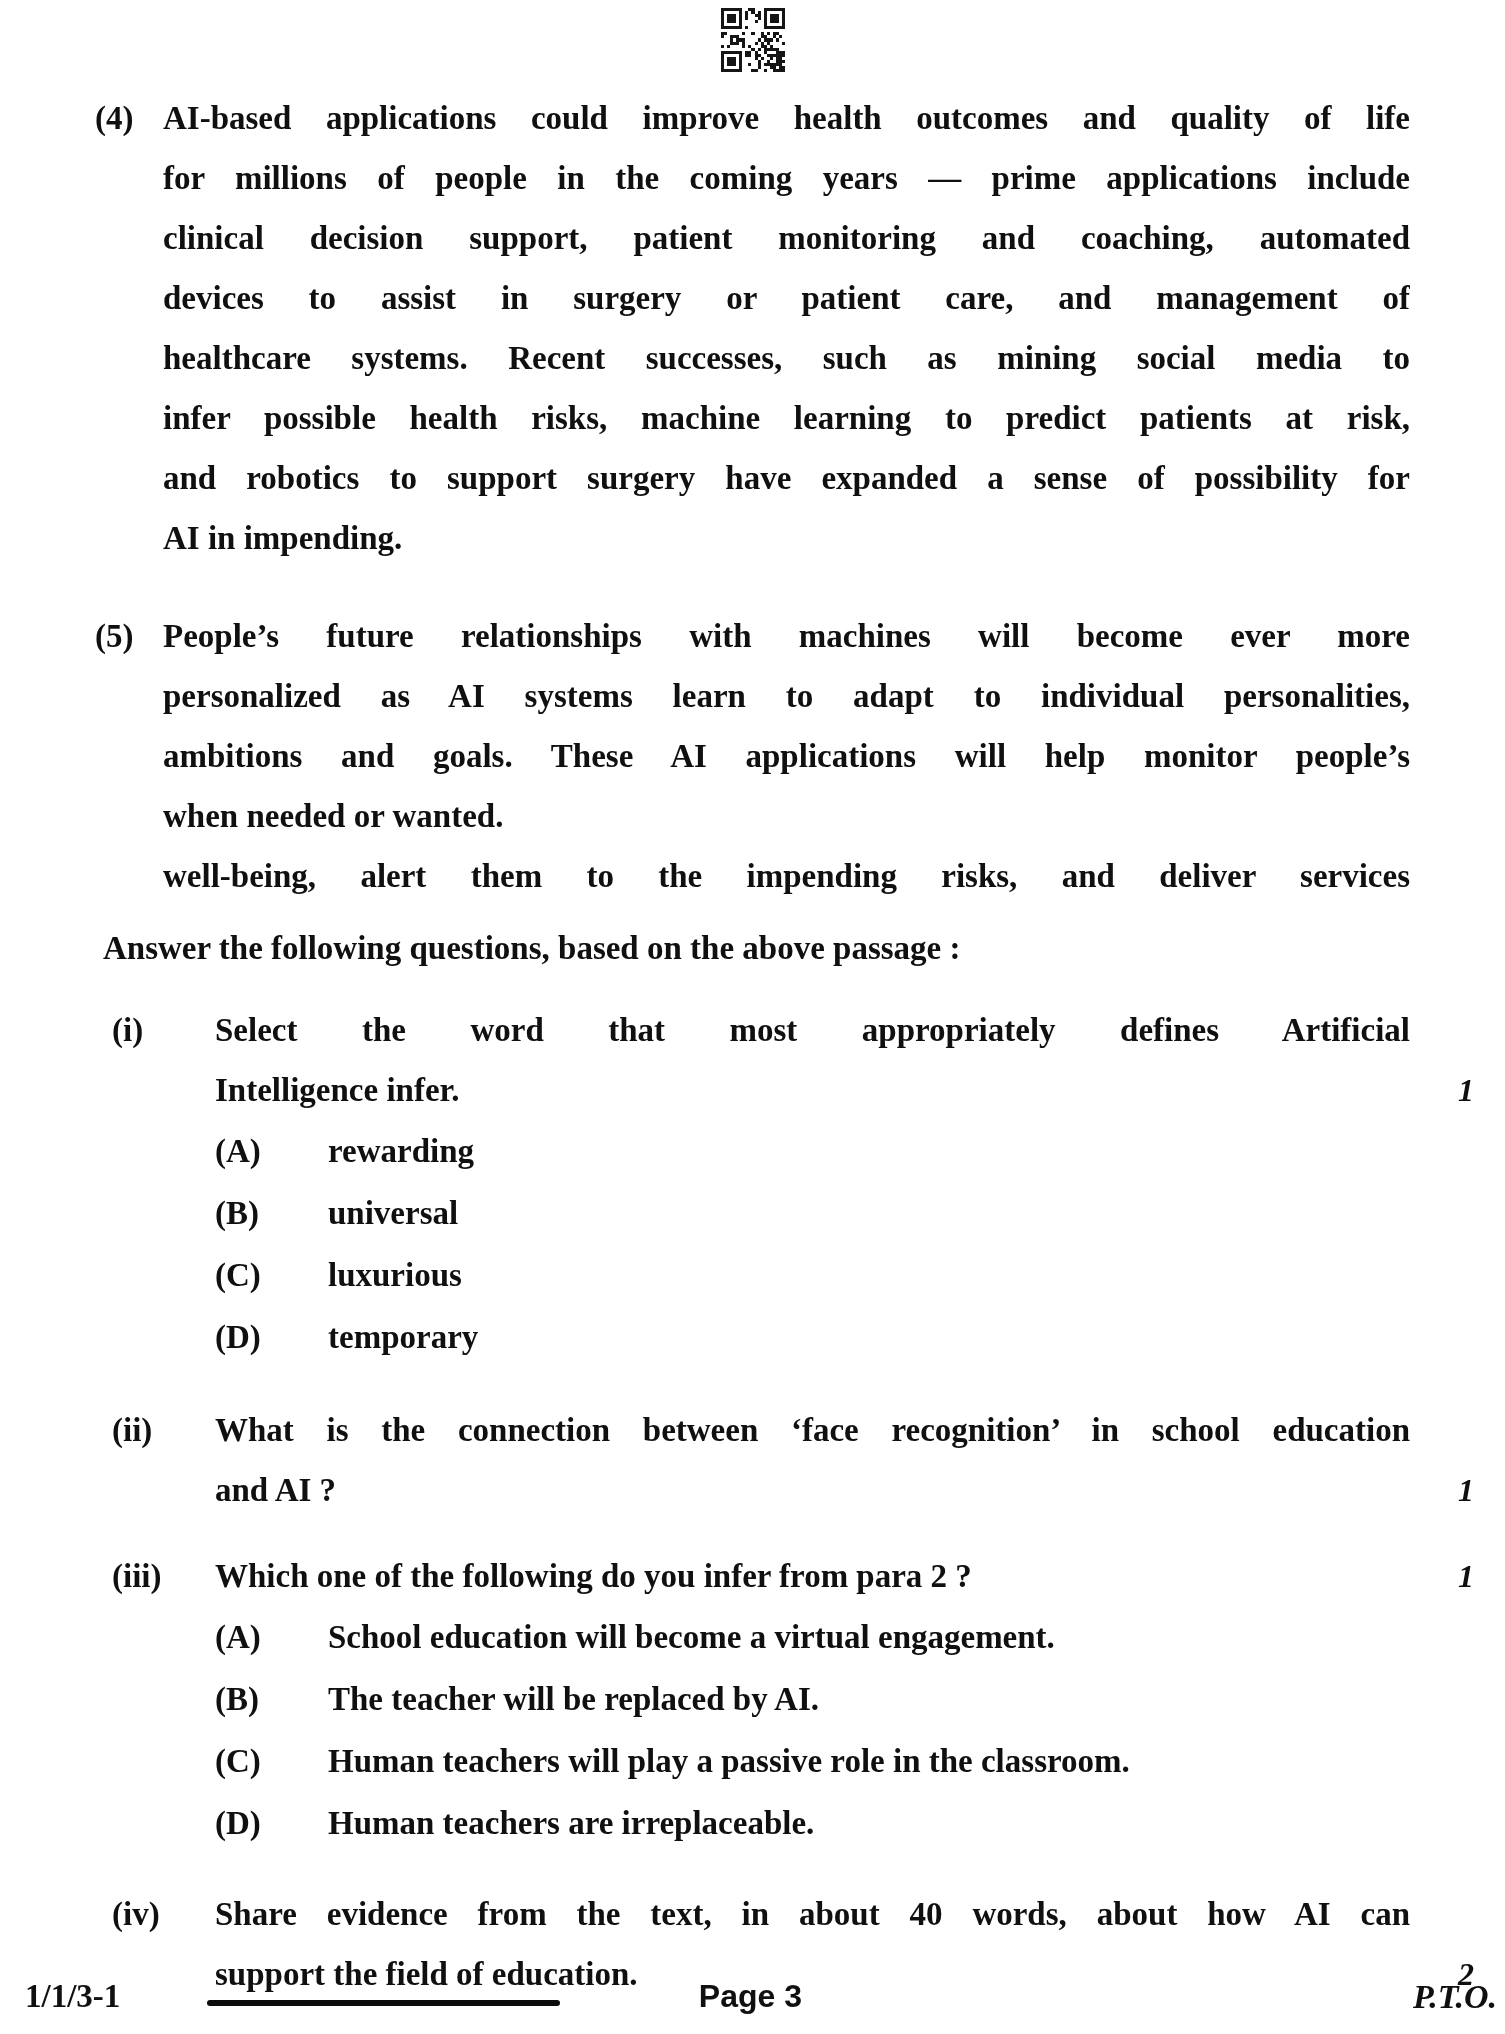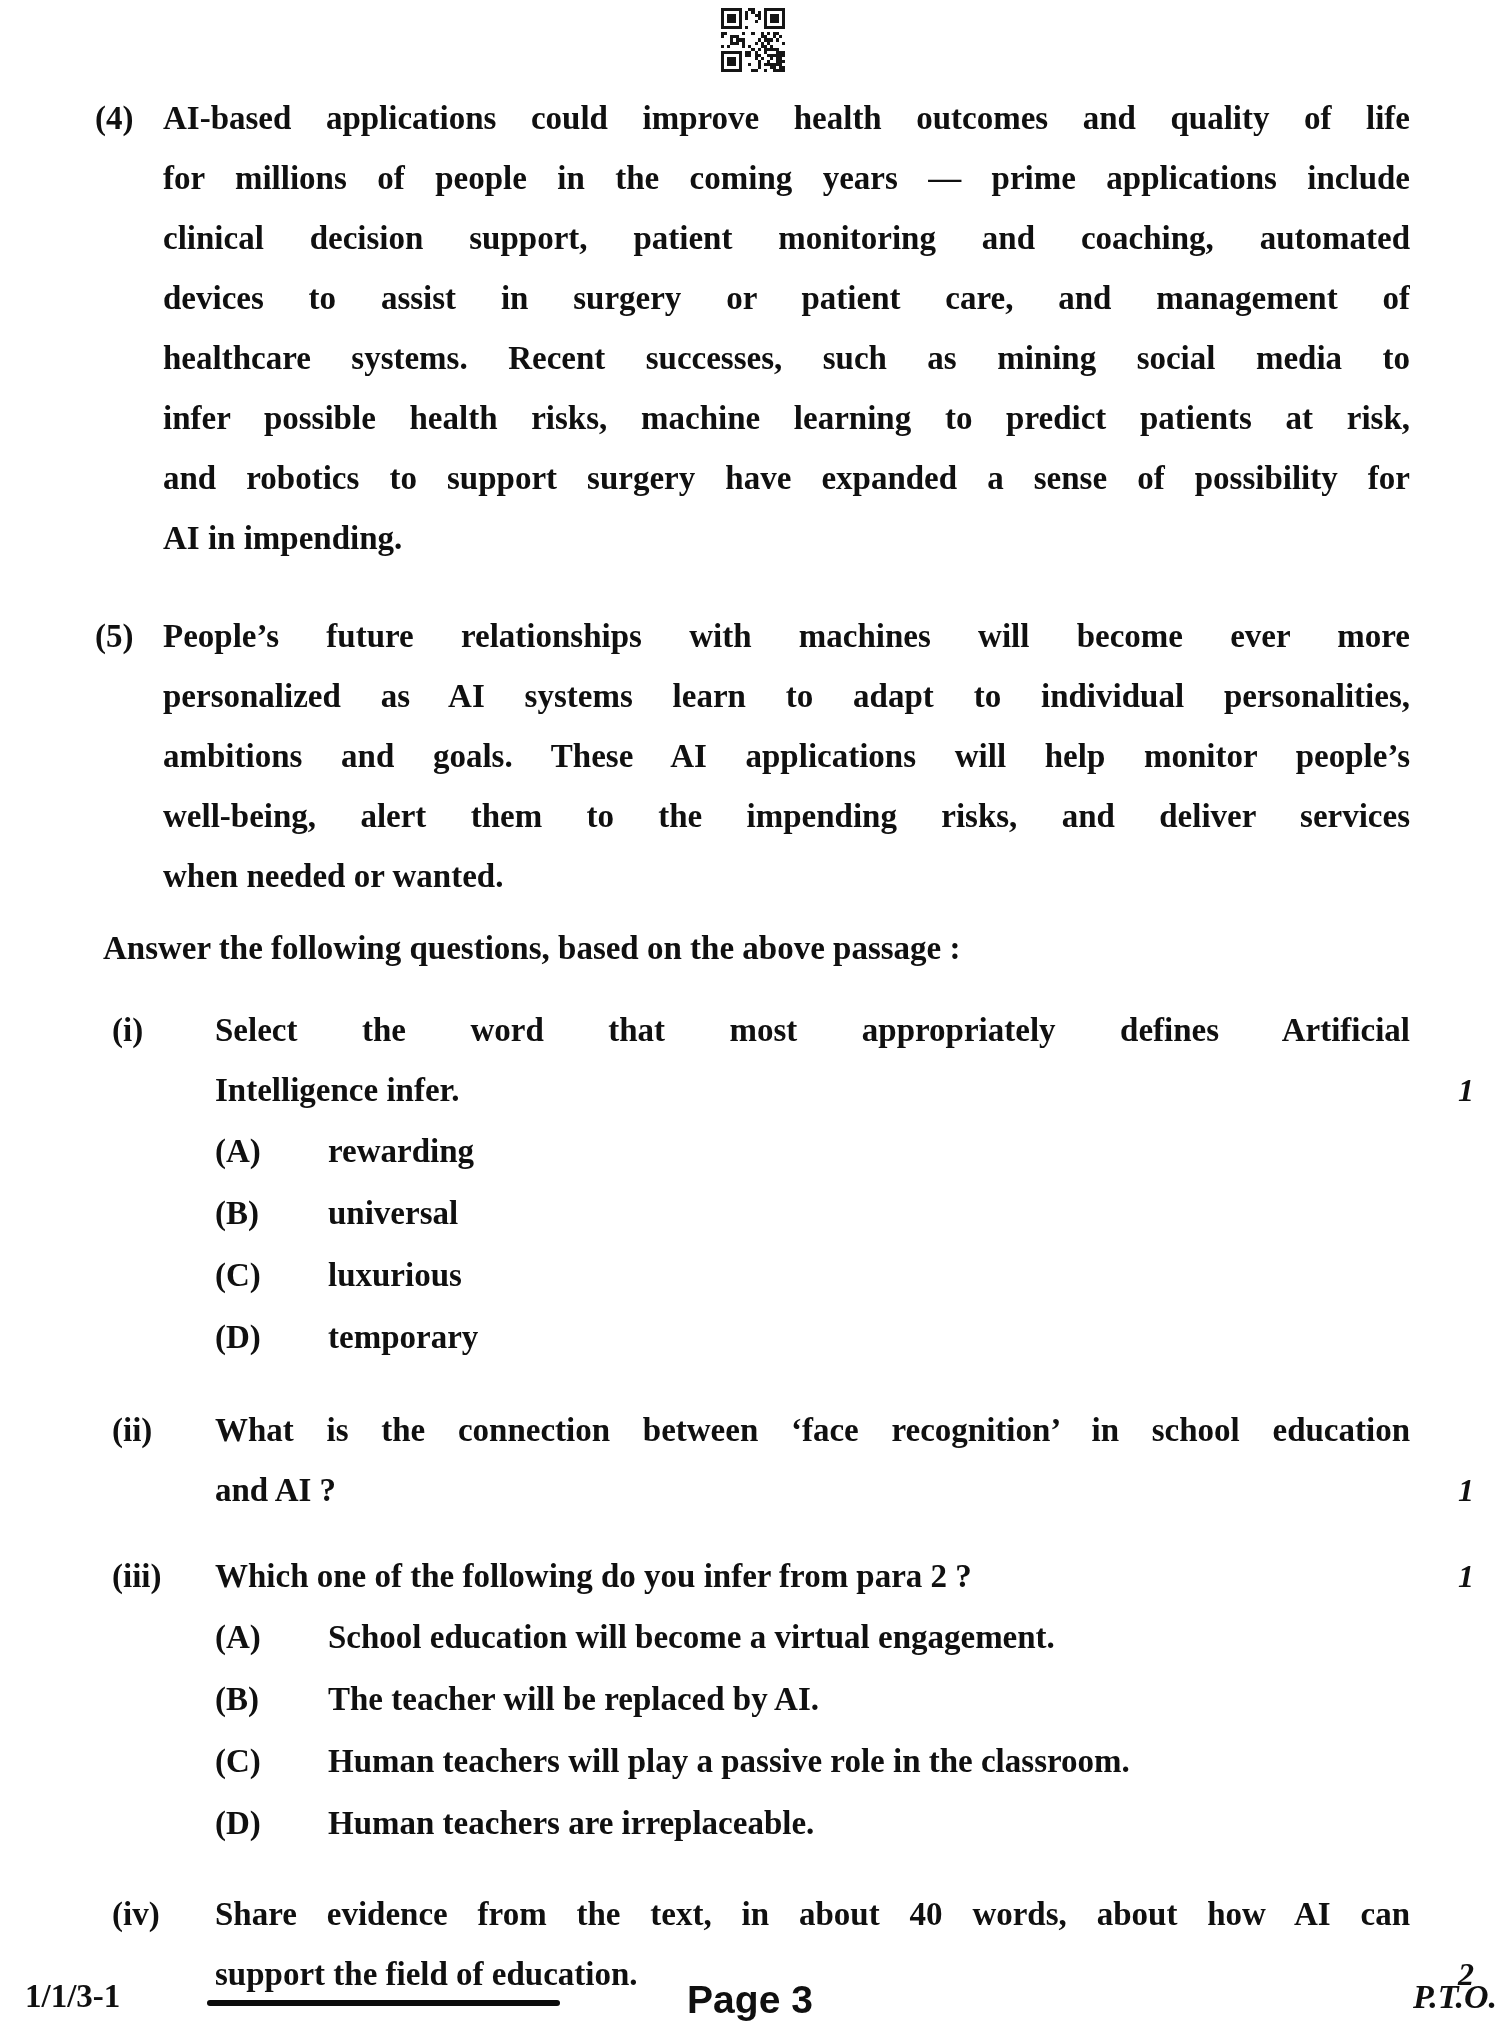--- a/index.html
+++ b/index.html
@@ -47,21 +47,21 @@
 
   
   .footer{position:absolute;left:0;top:1978px;width:1505px;height:46px;}
   .footer .code{
     position:absolute;left:25px;top:0;
     font-family:Liberation Serif, serif;font-weight:700;font-size:33px;
   }
   .footer .rule{position:absolute;left:207px;top:22px;width:353px;height:6px;background:#0c0c0c;border-radius:3px;}
   .footer .page-num{
     position:absolute;left:50%;transform:translateX(-52%);top:0;
-    font-family:"Liberation Sans","DejaVu Sans",sans-serif;font-weight:700;font-size:39px;
+    font-family:"Liberation Sans","DejaVu Sans",sans-serif;font-weight:700;font-size:32px;
   }
   .footer .pto{
     position:absolute;right:8px;top:0;
     font-style:italic;font-weight:700;font-size:34px;
   }
 </style>
 </head>
 <body>
 
 <div class="qr-wrap">
@@ -287,22 +287,22 @@
         <div class="line just">and robotics to support surgery have expanded a sense of possibility for</div>
         <div class="line">AI in impending.</div>
       </div>
   </div>
     <div class="para">
     <span class="para-num">(5)</span>
     <div class="para-lines">
         <div class="line just">People’s future relationships with machines will become ever more</div>
         <div class="line just">personalized as AI systems learn to adapt to individual personalities,</div>
         <div class="line just">ambitions and goals. These AI applications will help monitor people’s</div>
+        <div class="line">when needed or wanted.</div>
         <div class="line just">well-being, alert them to the impending  risks, and deliver services</div>
-        <div class="line">when needed or wanted.</div>
       </div>
   </div>
   </section>
 
 <div class="answer-intro">Answer the following questions, based on the above passage :</div>
 
 <section class="questions" id="questions">
     <div class="question m-q1">
     <span class="q-label">(i)</span>
     <div class="q-text">

